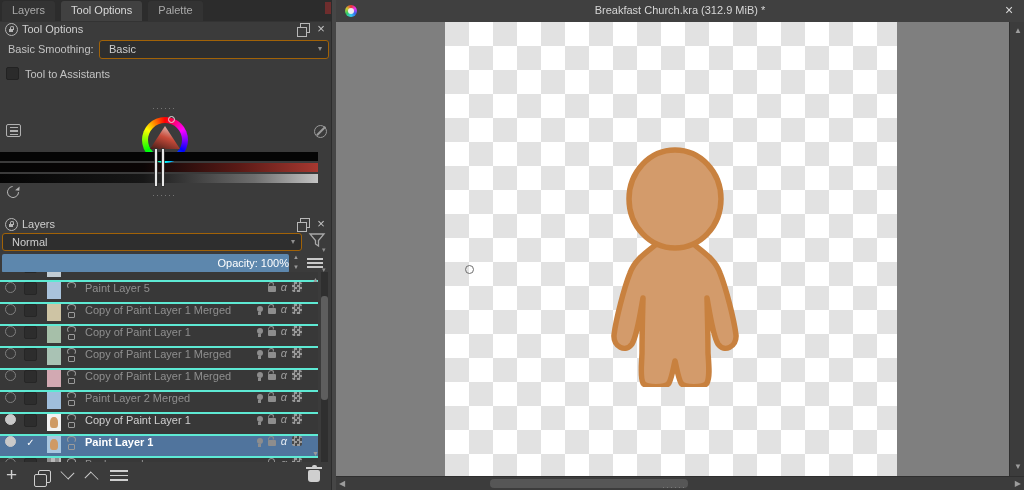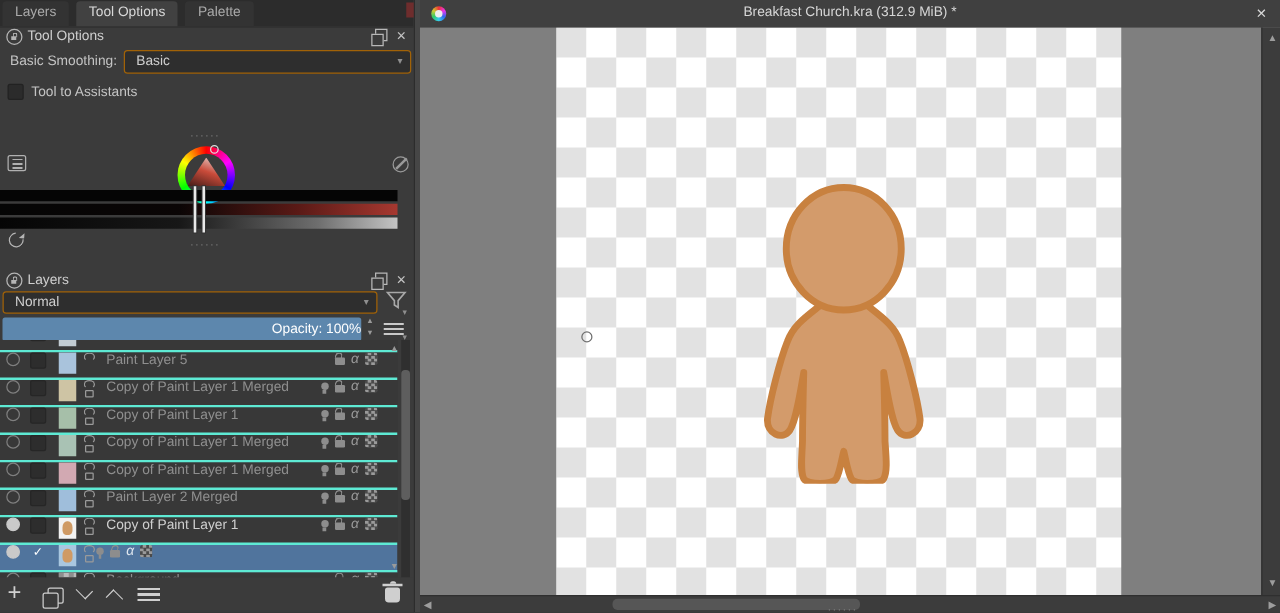--- a/index.html
+++ b/index.html
@@ -341,20 +341,21 @@
   </div>
 
   <div class="lrow selected" style="background: rgb(80, 116, 157);">
     <span class="eye open"></span>
     <span class="chk">✓</span>
     <span class="thumb fig" style="background: rgb(169, 199, 224);"></span>
     <span class="badge">
               <i class="b1"></i>
               <i class="b2"></i>
             </span>
+    <span class="lname vis">Paint Layer 1</span>
     <span class="ric">
       <span class="ic-bulb"></span>
       <span class="ic-lock"></span>
       <span class="ic-alpha"></span>
       <span class="ic-achk"></span>
     </span>
   </div>
 
   <div class="lrow">
     <span class="eye"></span>

